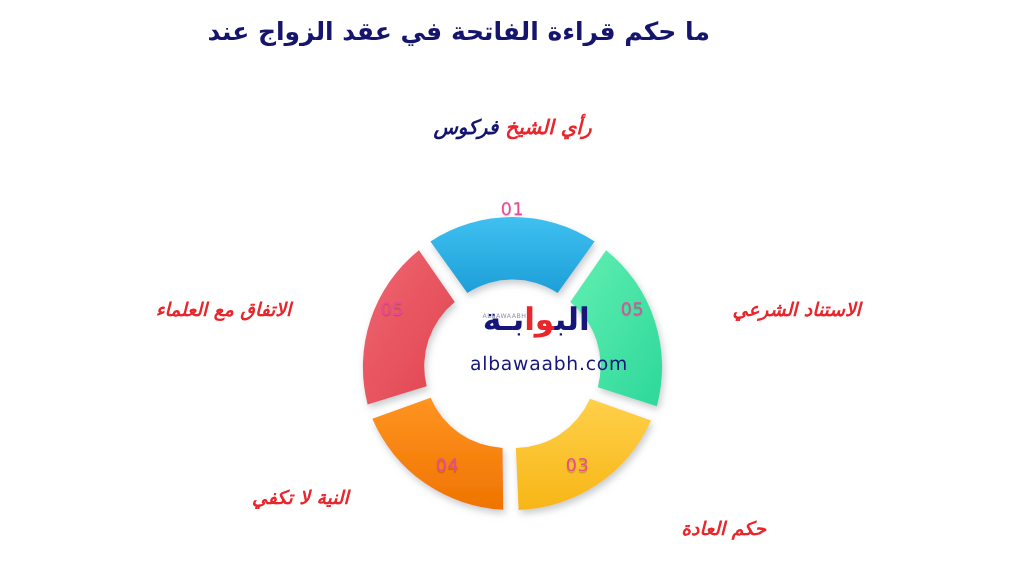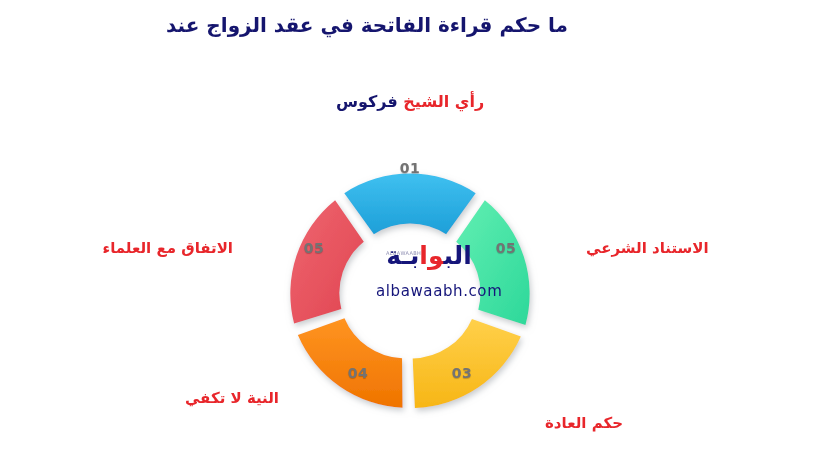--- a/index.html
+++ b/index.html
@@ -28,37 +28,38 @@
   #donut{
     position:absolute;
     left:250px;top:128px;
     width:320px;height:320px;
   }
   #donut svg{display:block;}
 
   
   .segnum{
     position:absolute;
-    color:#737373;
-    font-weight:bold;
+    color:#ec4899;
+    font-weight:normal;
     font-size:14px;
     letter-spacing:.5px;
     transform:translate(-50%,-50%);
     white-space:nowrap;
     text-shadow:0 1px 1px rgba(0,0,0,.22);
   }
 
   
   .olabel{
     position:absolute;
     color:#e8262b;
     font-weight:bold;
     font-size:15px;
     white-space:nowrap;
     direction:rtl;
+    font-style:italic;
   }
   .olabel.center{transform:translateX(-50%);}
 
   
   #label-1{
     left:410px;top:92px;
     text-align:center;
     font-size:16px;
   }
   #label-1 .blue{color:#15156e;}

